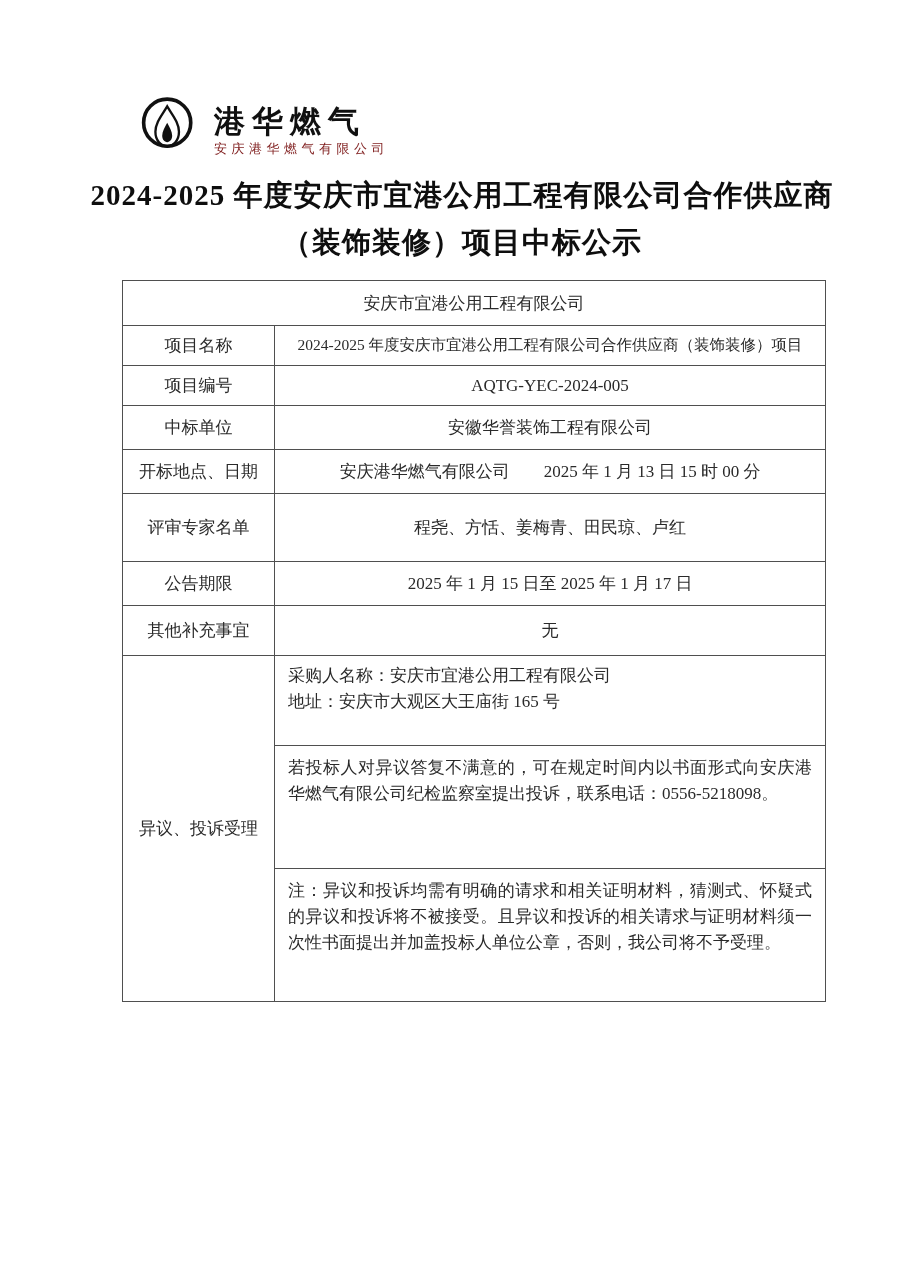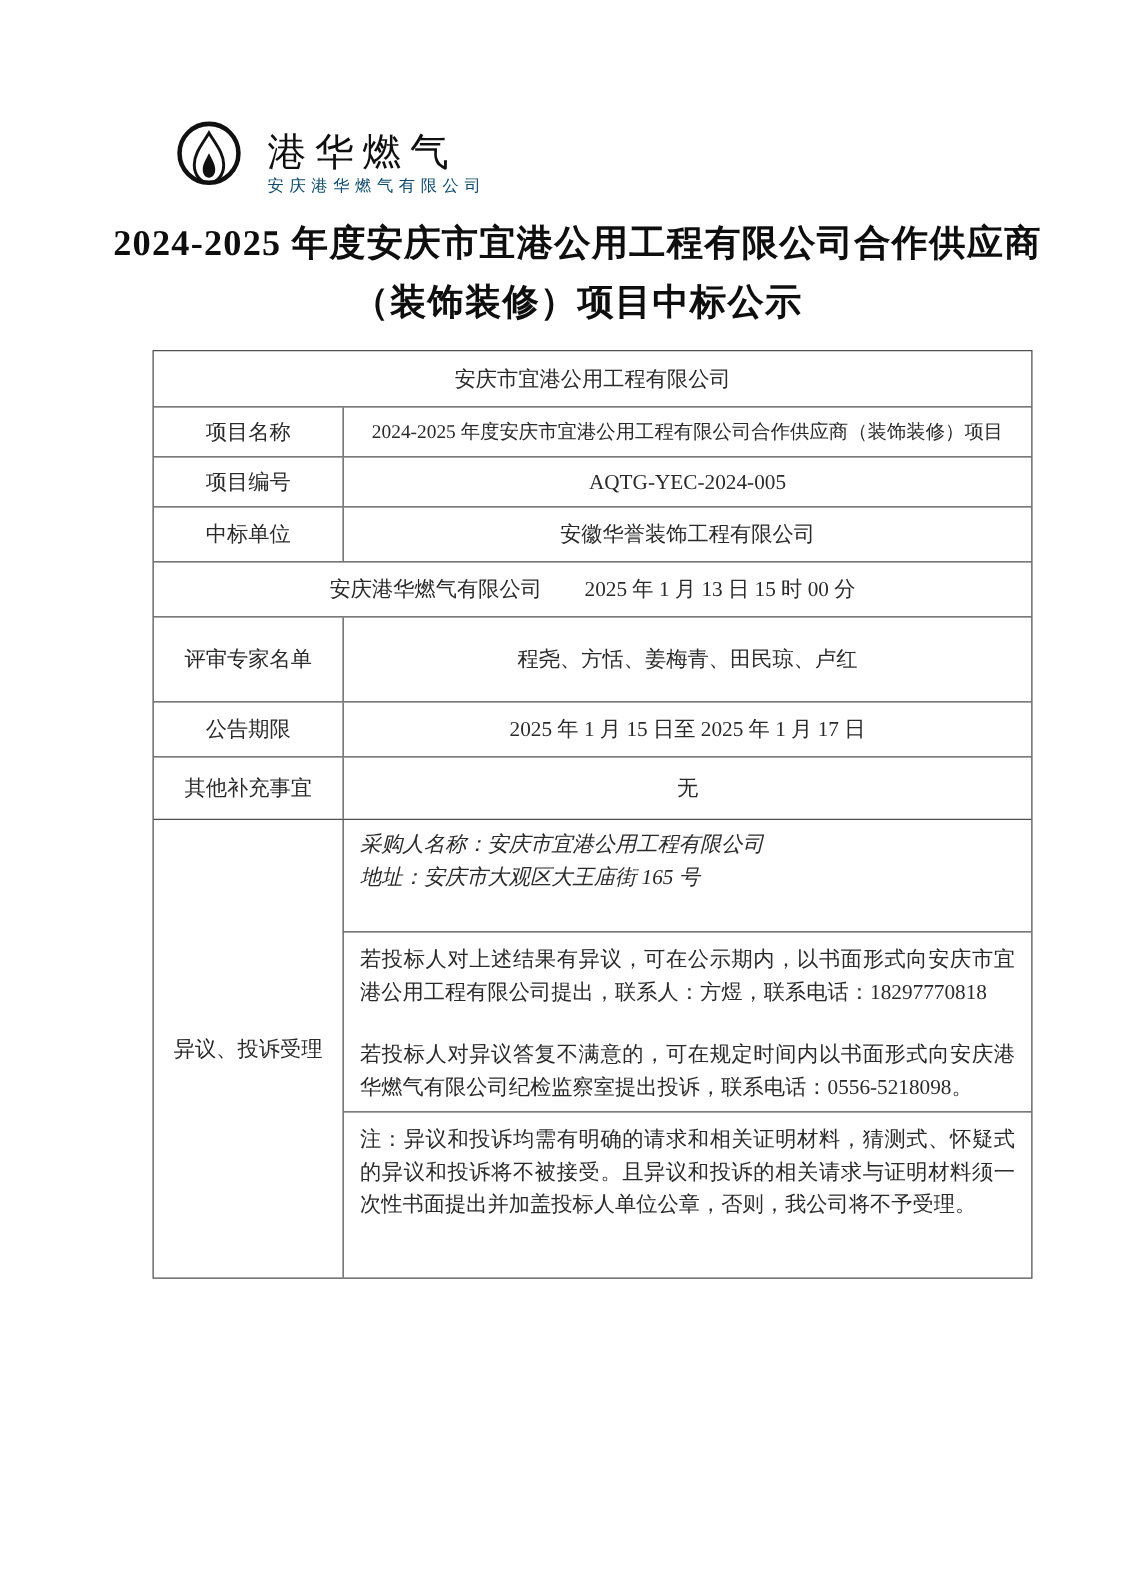--- a/index.html
+++ b/index.html
@@ -20,31 +20,31 @@
     position: absolute;
     left: 140px;
     top: 94px;
     display: flex;
     align-items: center;
     gap: 16px;
   }
   .logo-text { display: flex; flex-direction: column; }
   .logo-brand {
     font-family: "Liberation Sans", "DejaVu Sans", sans-serif;
-    font-weight: normal;
+    font-weight: bold;
     font-size: 31px;
     letter-spacing: 7px;
     color: #101010;
     line-height: 34px;
   }
   .logo-sub {
     font-family: Liberation Mono, monospace;
     font-size: 13px;
     letter-spacing: 4.5px;
-    color: #0c4a6e;
+    color: #7f1d1d;
     margin-top: 1px;
   }
 
   
   .doc-title {
     position: absolute;
     top: 172px;
     left: 12px;
     width: 100%;
     text-align: center;
@@ -97,21 +97,21 @@
     padding: 7px 13px 6px 13px;
     font-size: 17px;
     line-height: 26px;
     text-align: justify;
     color: #2a2a2a;
   }
   .sub-cell + .sub-cell { border-top: 1px solid #4f4f4f; }
   .sub-cell.contact  { min-height: 89px; }
   .sub-cell.procedure{ min-height: 123px; padding-top: 9px; }
   .sub-cell.note     { min-height: 133px; padding-top: 9px; }
-  .sub-line { display: block; font-style: italic; }
+  .sub-line { display: block; }
   .para { margin: 0; }
   .para.gap-after { margin-bottom: 24px; }
 </style>
 </head>
 <body>
 
 <div class="page">
 
   <div class="logo">
     <span>
@@ -147,20 +147,21 @@
       <div class="t-label">项目编号</div>
       <div class="t-value">AQTG-YEC-2024-005</div>
     </div>
 
     <div class="t-row h44">
       <div class="t-label">中标单位</div>
       <div class="t-value">安徽华誉装饰工程有限公司</div>
     </div>
 
     <div class="t-row h44">
+      <div class="t-label">开标地点、日期</div>
       <div class="t-value">安庆港华燃气有限公司　　2025 年 1 月 13 日 15 时 00 分</div>
     </div>
 
     <div class="t-row h68">
       <div class="t-label">评审专家名单</div>
       <div class="t-value">程尧、方恬、姜梅青、田民琼、卢红</div>
     </div>
 
     <div class="t-row h44">
       <div class="t-label">公告期限</div>
@@ -175,21 +176,20 @@
     <div class="t-row">
       <div class="t-label">异议、投诉受理</div>
       <div class="sub-col">
 
         <div class="sub-cell contact">
           <span class="sub-line">采购人名称：安庆市宜港公用工程有限公司</span>
           <span class="sub-line">地址：安庆市大观区大王庙街 165 号</span>
         </div>
 
         <div class="sub-cell procedure">
-          <p class="para gap-after">若投标人对上述结果有异议，可在公示期内，以书面形式向安庆市宜港公用工程有限公司提出，联系人：方煜，联系电话：18297770818</p>
           <p class="para">若投标人对异议答复不满意的，可在规定时间内以书面形式向安庆港华燃气有限公司纪检监察室提出投诉，联系电话：0556-5218098。</p>
         </div>
 
         <div class="sub-cell note">
           <p class="para">注：异议和投诉均需有明确的请求和相关证明材料，猜测式、怀疑式的异议和投诉将不被接受。且异议和投诉的相关请求与证明材料须一次性书面提出并加盖投标人单位公章，否则，我公司将不予受理。</p>
         </div>
 
       </div>
     </div>
 

